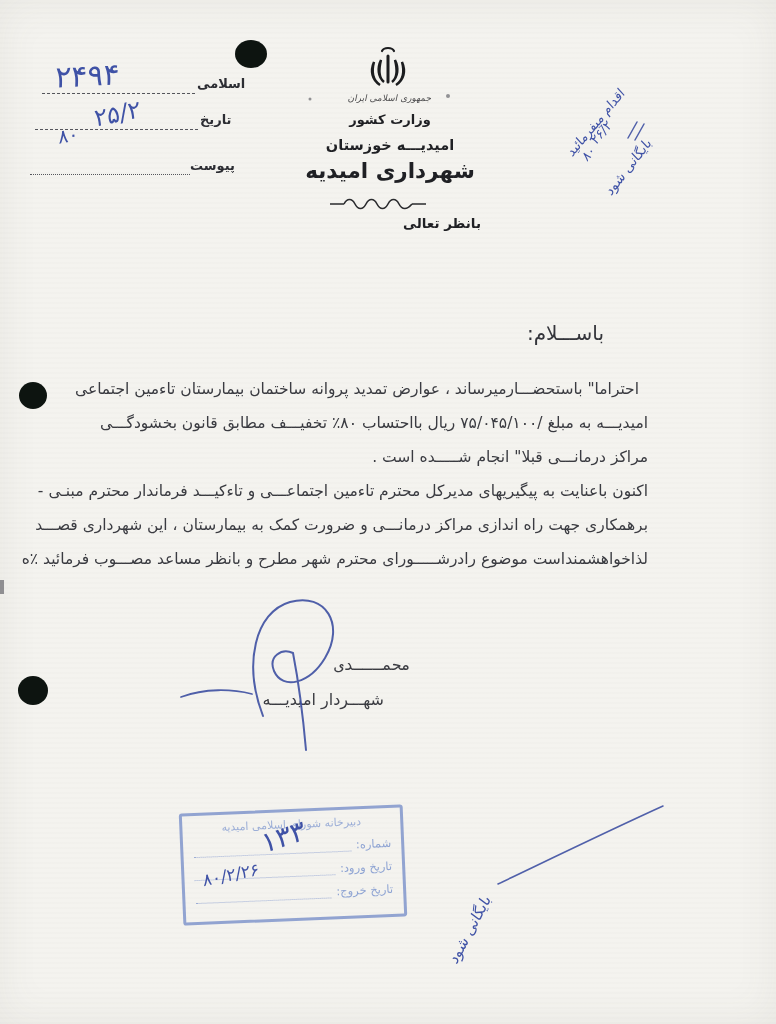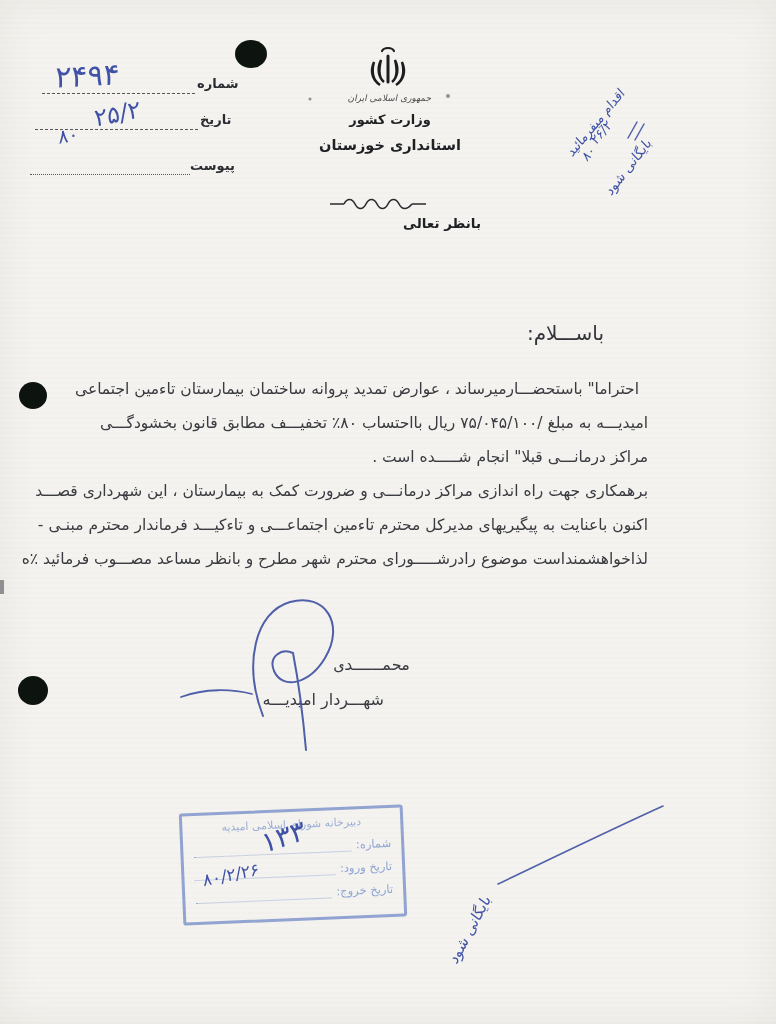--- a/index.html
+++ b/index.html
@@ -40,21 +40,21 @@
 </style>
 </head>
 <body>
 
 <div class="page">
 
   <div class="hole" style="left:235px; top:40px; width:32px; height:28px;"></div>
   <div class="hole" style="left:19px; top:382px; width:28px; height:27px;"></div>
   <div class="hole" style="left:18px; top:676px; width:30px; height:29px;"></div>
 
-  <div class="fld-label" style="left:197px; top:76px;">شماره</div>
+  <div class="fld-label" style="left:197px; top:76px;">اسلامی</div>
   <div class="leader" style="left:42px; top:93px; width:153px;"></div>
   <div class="abs hw" style="left:55px; top:58px; font-size:30px; letter-spacing:7px; transform:rotate(-3deg) skewX(-6deg);">۲۴۹۴</div>
 
   <div class="fld-label" style="left:200px; top:112px;">تاریخ</div>
   <div class="leader" style="left:35px; top:129px; width:163px;"></div>
   <div class="abs hw" style="left:94px; top:100px; font-size:24px; transform:rotate(-12deg) skewX(-6deg);">۲۵/۲</div>
   <div class="abs hw" style="left:58px; top:124px; font-size:19px; transform:rotate(-10deg) skewX(-6deg);">۸۰</div>
 
   <div class="fld-label" style="left:190px; top:158px;">پیوست</div>
   <div class="leader dots" style="left:30px; top:174px; width:160px;"></div>
@@ -64,39 +64,40 @@
       <path d="M22,12 L22,38"></path>
       <path d="M15,16 C11,24 12,33 18,38 C14,35 12,28 15,16 Z" stroke-width="2.4"></path>
       <path d="M29,16 C33,24 32,33 26,38 C30,35 32,28 29,16 Z" stroke-width="2.4"></path>
       <path d="M8,18 C4,27 6,36 14,41 C8,37 5,29 8,18 Z" stroke-width="2.4"></path>
       <path d="M36,18 C40,27 38,36 30,41 C36,37 39,29 36,18 Z" stroke-width="2.4"></path>
       <path d="M16,7 C18,3 26,3 28,7" stroke-width="2.2"></path>
     </g>
   </svg>
   <div class="lh caption" style="left:344px; top:93px; width:92px;">جمهوری اسلامی ایران</div>
   <div class="lh" style="left:315px; top:112px; width:150px; font-size:13px;">وزارت کشور</div>
-  <div class="lh" style="left:315px; top:137px; width:150px; font-size:14.5px;">استانداری خوزستان</div>
+  <div class="lh" style="left:315px; top:137px; width:150px; font-size:14.5px;">امیدیـــه خوزستان</div>
+  <div class="lh" style="left:290px; top:158px; width:200px; font-size:21.5px;">شهرداری امیدیه</div>
   <svg class="abs" style="left:328px; top:198px;" width="100" height="12" viewBox="0 0 100 12">
     <path d="M2,6 H16 M84,6 H98 M16,6 c3,-6 8,-6 11,0 c3,6 8,6 11,0 c3,-6 8,-6 11,0 c3,6 8,6 11,0 c3,-6 8,-6 11,0 c3,6 8,6 13,0" fill="none" stroke="#2a2b2e" stroke-width="1.6"></path>
   </svg>
   <div class="lh" style="left:400px; top:215px; width:84px; font-size:13.5px;">بانظر تعالی</div>
 
   <div class="note hw" style="left:530px; top:62px; width:110px; transform:rotate(-50deg) skewX(-8deg); font-size:13px;">اقدام میفرمائید</div>
   <div class="note hw" style="left:577px; top:100px; width:45px; transform:rotate(-50deg) skewX(-8deg);">۲۶/۲</div>
   <div class="note hw" style="left:575px; top:132px; width:25px; transform:rotate(-50deg) skewX(-8deg);">۸۰</div>
   <div class="note hw" style="left:576px; top:120px; width:82px; transform:rotate(-52deg) skewX(-8deg); font-size:13.5px;">بایگانی شود</div>
 
   <div class="salut">باســـلام:</div>
 
   <div class="body-block">
     <div class="bline first">احتراما" باستحضـــارمیرساند ، عوارض تمدید پروانه ساختمان بیمارستان تاءمین اجتماعی</div>
     <div class="bline">امیدیـــه به مبلغ /۷۵/۰۴۵/۱۰۰ ریال بااحتساب ۸۰٪ تخفیـــف مطابق قانون بخشودگـــی</div>
     <div class="bline">مراکز درمانـــی قبلا" انجام شـــــده است .</div>
+    <div class="bline">اکنون باعنایت به پیگیریهای مدیرکل محترم تاءمین اجتماعـــی و تاءکیـــد فرماندار محترم مبنـی -</div>
     <div class="bline">برهمکاری جهت راه اندازی مراکز درمانـــی و ضرورت کمک به بیمارستان ، این شهرداری قصـــد</div>
-    <div class="bline">اکنون باعنایت به پیگیریهای مدیرکل محترم تاءمین اجتماعـــی و تاءکیـــد فرماندار محترم مبنـی -</div>
     <div class="bline">لذاخواهشمنداست موضوع رادرشـــــورای محترم شهر مطرح و بانظر مساعد مصـــوب فرمائید ٪ه</div>
   </div>
 
   <div class="sig-name">محمـــدی</div>
   <div class="sig-title">شهـــردار امیدیـــه</div>
 
   <div class="stamp">
     <div class="stamp-title">دبیرخانه شورای اسلامی امیدیه</div>
     <div class="srow">
       <span>شماره:</span>

